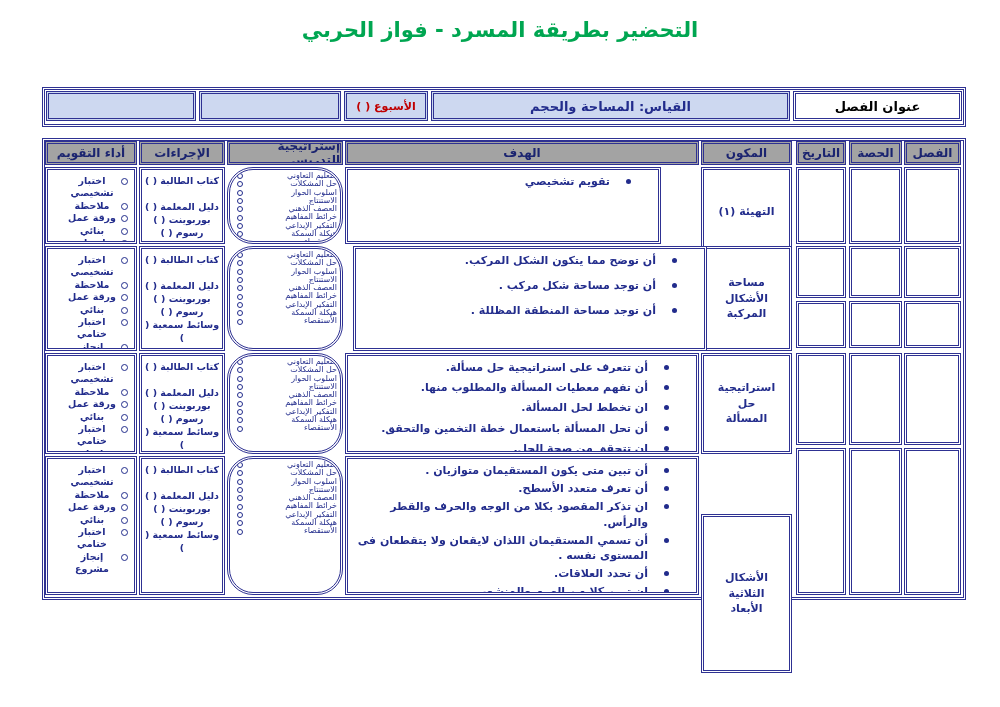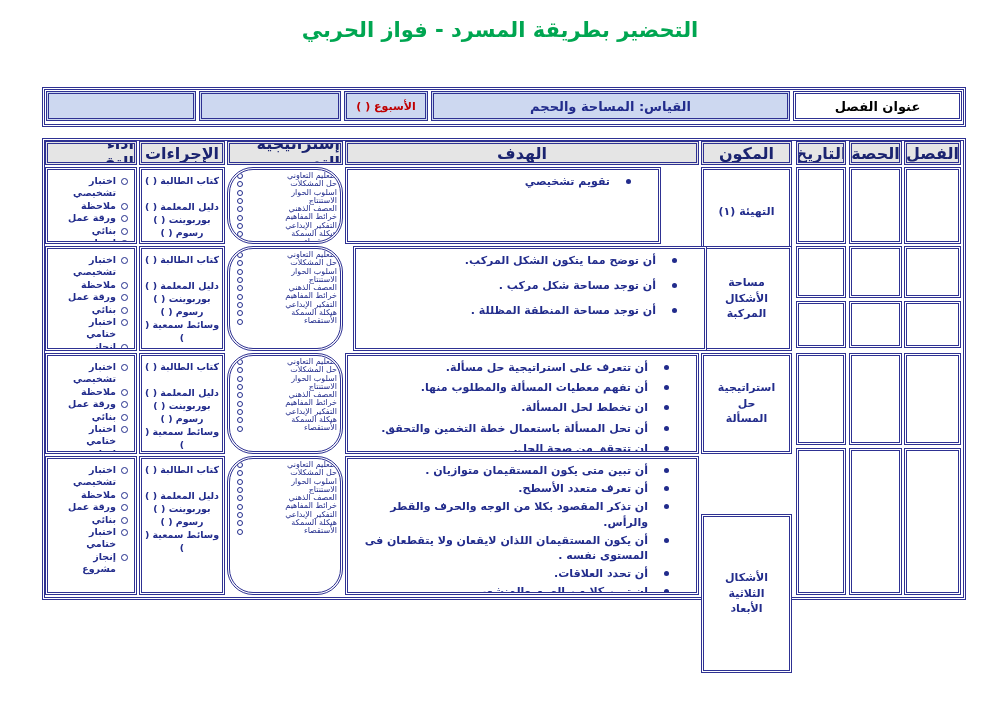--- a/index.html
+++ b/index.html
@@ -19,22 +19,22 @@
   .cell{
     position:absolute;border:3px double #2e3192;box-sizing:border-box;background:#ffffff;
     overflow:hidden;
   }
   .bar-cell{top:1px;height:30px;display:flex;align-items:center;justify-content:center;background:#cdd8f0;}
   .bar-cell.white{background:#ffffff;}
   .chapter-label{font-size:13px;font-weight:bold;color:#000000;}
   .lesson-title{font-size:13px;font-weight:bold;color:#222c8c;}
   .week-label{font-size:11px;font-weight:bold;color:#c00000;}
   .th{
-    display:flex;align-items:center;justify-content:center;background:#e5e5e5;
-    font-weight:bold;color:#1b2470;font-size:16px;
+    display:flex;align-items:center;justify-content:center;background:#a3a3a3;
+    font-weight:bold;color:#1b2470;font-size:12px;
   }
   .comp{
     display:flex;align-items:center;justify-content:center;text-align:center;
     font-weight:bold;color:#222c8c;font-size:11px;padding:0 13px;line-height:1.45;
   }
   
   .obj{padding:4px 26px 0 4px;}
   .obj .li{
     position:relative;text-align:right;color:#222c8c;font-size:11px;font-weight:600;
     padding-right:22px;margin-bottom:3px;line-height:1.38;
@@ -47,21 +47,21 @@
   .strat .li{display:flex;align-items:center;color:#222c8c;font-size:8px;line-height:8.3px;}
   .strat .ring{flex:0 0 auto;width:4px;height:4px;border:1px solid #222c8c;border-radius:50%;margin:0 0 0 4px;order:2;}
   .strat .txt{flex:1;text-align:right;order:1;}
   
   .proc{padding-top:4px;text-align:center;color:#222c8c;font-weight:bold;font-size:9.5px;}
   .proc .line{line-height:13px;}
   .proc .line.gap-after{margin-bottom:13px;}
   
   .eval{padding:5px 5px 0 2px;}
   .eval .li{
-    position:relative;text-align:right;padding-right:13px;color:#222c8c;
+    position:relative;text-align:center;padding-right:13px;color:#222c8c;
     font-weight:bold;font-size:9.5px;line-height:12.4px;margin-left:18px;
   }
   .eval .ring{position:absolute;right:1px;top:3px;width:5px;height:5px;border:1px solid #222c8c;border-radius:50%;}
 </style>
 </head>
 <body>
 
 <h1 class="title">التحضير بطريقة المسرد - فواز الحربي</h1>
 
 <div id="topbar" class="outer">
@@ -286,21 +286,21 @@
       <div class="li"><span class="ring"></span><span>اختبار ختامي</span></div>
       <div class="li"><span class="ring"></span><span>إنجاز مشروع</span></div>
     </div>
     <div class="cell comp" style="left: 656px; width: 91px; top: 325px; height: 159px; margin-top: 48px;">
       <span>الأشكال الثلاثية الأبعاد</span>
     </div>
     <div class="cell obj" style="left: 300px; width: 354px; top: 315px; height: 139px;">
       <div class="li"><span class="dot"></span><span>أن تبين متى يكون المستقيمان متوازيان .</span></div>
       <div class="li"><span class="dot"></span><span>أن تعرف متعدد الأسطح.</span></div>
       <div class="li"><span class="dot"></span><span>ان تذكر المقصود بكلا من الوجه والحرف والقطر والرأس.</span></div>
-      <div class="li"><span class="dot"></span><span>أن يكون المستقيمان اللذان لايقعان ولا يتقطعان فى المستوى نفسه .</span></div>
+      <div class="li"><span class="dot"></span><span>أن تسمي المستقيمان اللذان لايقعان ولا يتقطعان فى المستوى نفسه .</span></div>
       <div class="li"><span class="dot"></span><span>أن تحدد العلاقات.</span></div>
       <div class="li"><span class="dot"></span><span>ان تبين كلا من الهرم والمنشور.</span></div>
     </div>
     <div class="cell strat" style="left: 182px; width: 116px; top: 315px; height: 139px;">
       <div class="li">
         <span class="txt">التعليم التعاوني</span>
         <span class="ring"></span>
       </div>
       <div class="li">
         <span class="txt">حل المشكلات</span>

